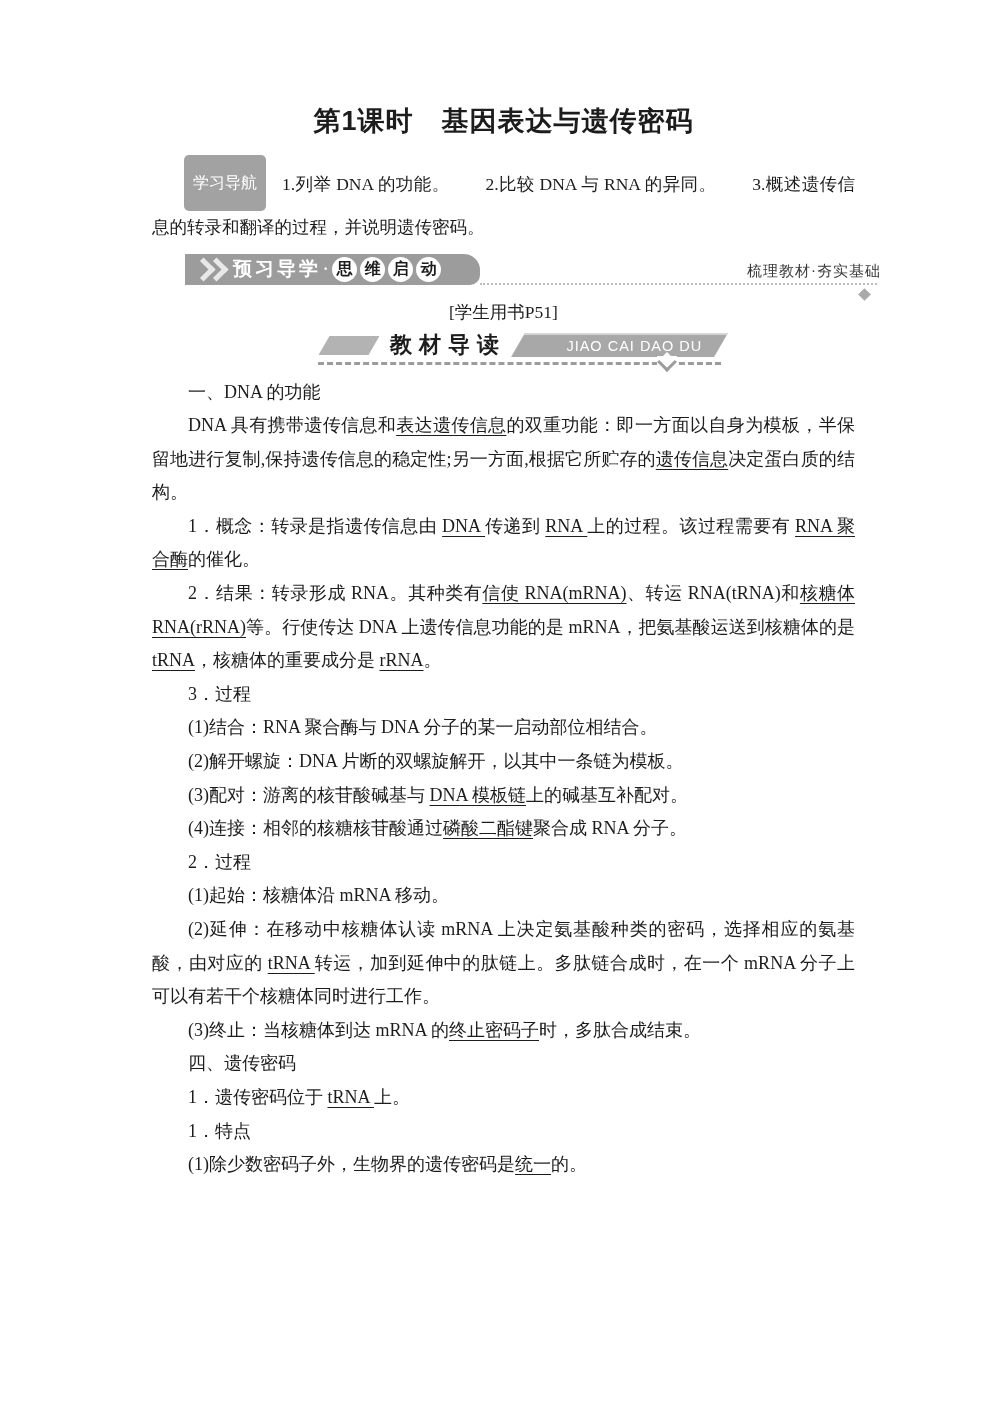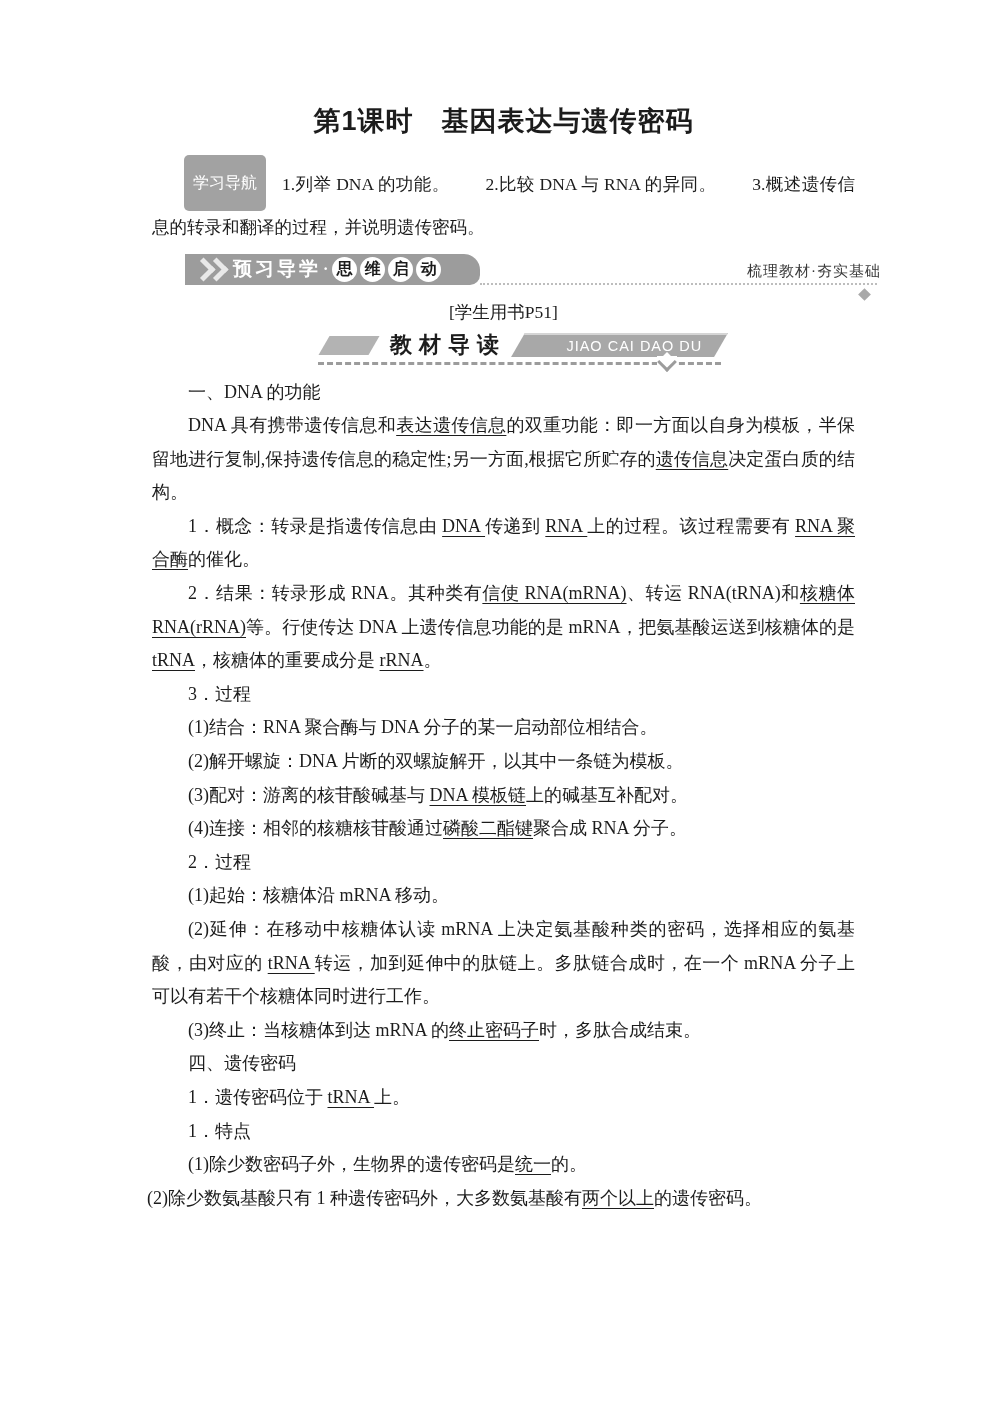--- a/index.html
+++ b/index.html
@@ -241,16 +241,15 @@
       <p class="para"><span>(3)配对：游离的核苷酸碱基与 </span><span class="u">DNA 模板链</span><span>上的碱基互补配对。</span></p>
       <p class="para"><span>(4)连接：相邻的核糖核苷酸通过</span><span class="u">磷酸二酯键</span><span>聚合成 RNA 分子。</span></p>
       <p class="para"><span>2．过程</span></p>
       <p class="para"><span>(1)起始：核糖体沿 mRNA 移动。</span></p>
       <p class="para"><span>(2)延伸：在移动中核糖体认读 mRNA 上决定氨基酸种类的密码，选择相应的氨基酸，由对应的 </span><span class="u">tRNA </span><span>转运，加到延伸中的肽链上。多肽链合成时，在一个 mRNA 分子上可以有若干个核糖体同时进行工作。</span></p>
       <p class="para"><span>(3)终止：当核糖体到达 mRNA 的</span><span class="u">终止密码子</span><span>时，多肽合成结束。</span></p>
       <p class="para"><span>四、遗传密码</span></p>
       <p class="para"><span>1．遗传密码位于 </span><span class="u">tRNA </span><span>上。</span></p>
       <p class="para"><span>1．特点</span></p>
       <p class="para"><span>(1)除少数密码子外，生物界的遗传密码是</span><span class="u">统一</span><span>的。</span></p>
-      <p class="para no-indent"><span>(2)除少数氨基酸只有 1 种遗传密码外，大多数氨基酸有</span><span class="u">两个以上</span><span>的遗传密码。</span></p>
     </div>
 
 </div>
 
 </body></html>

